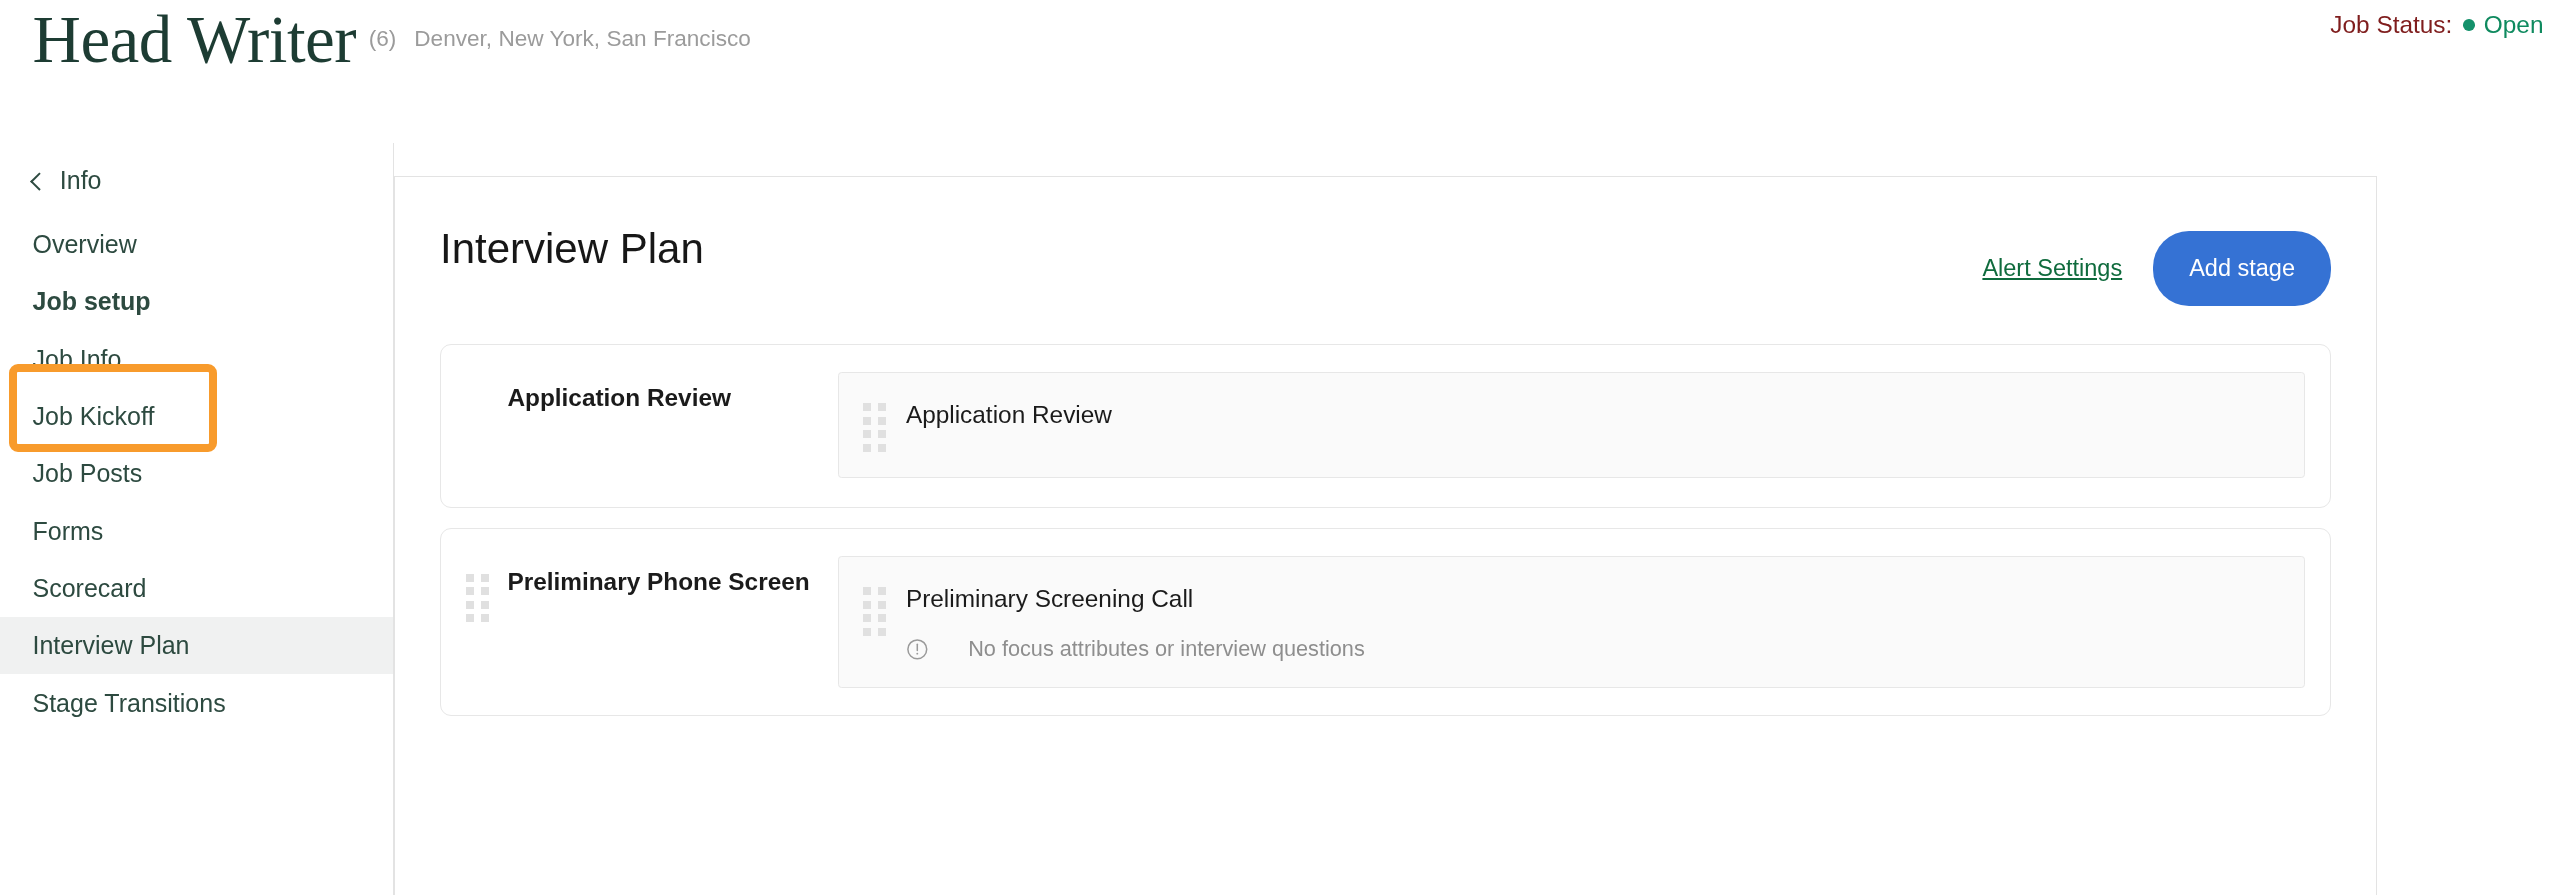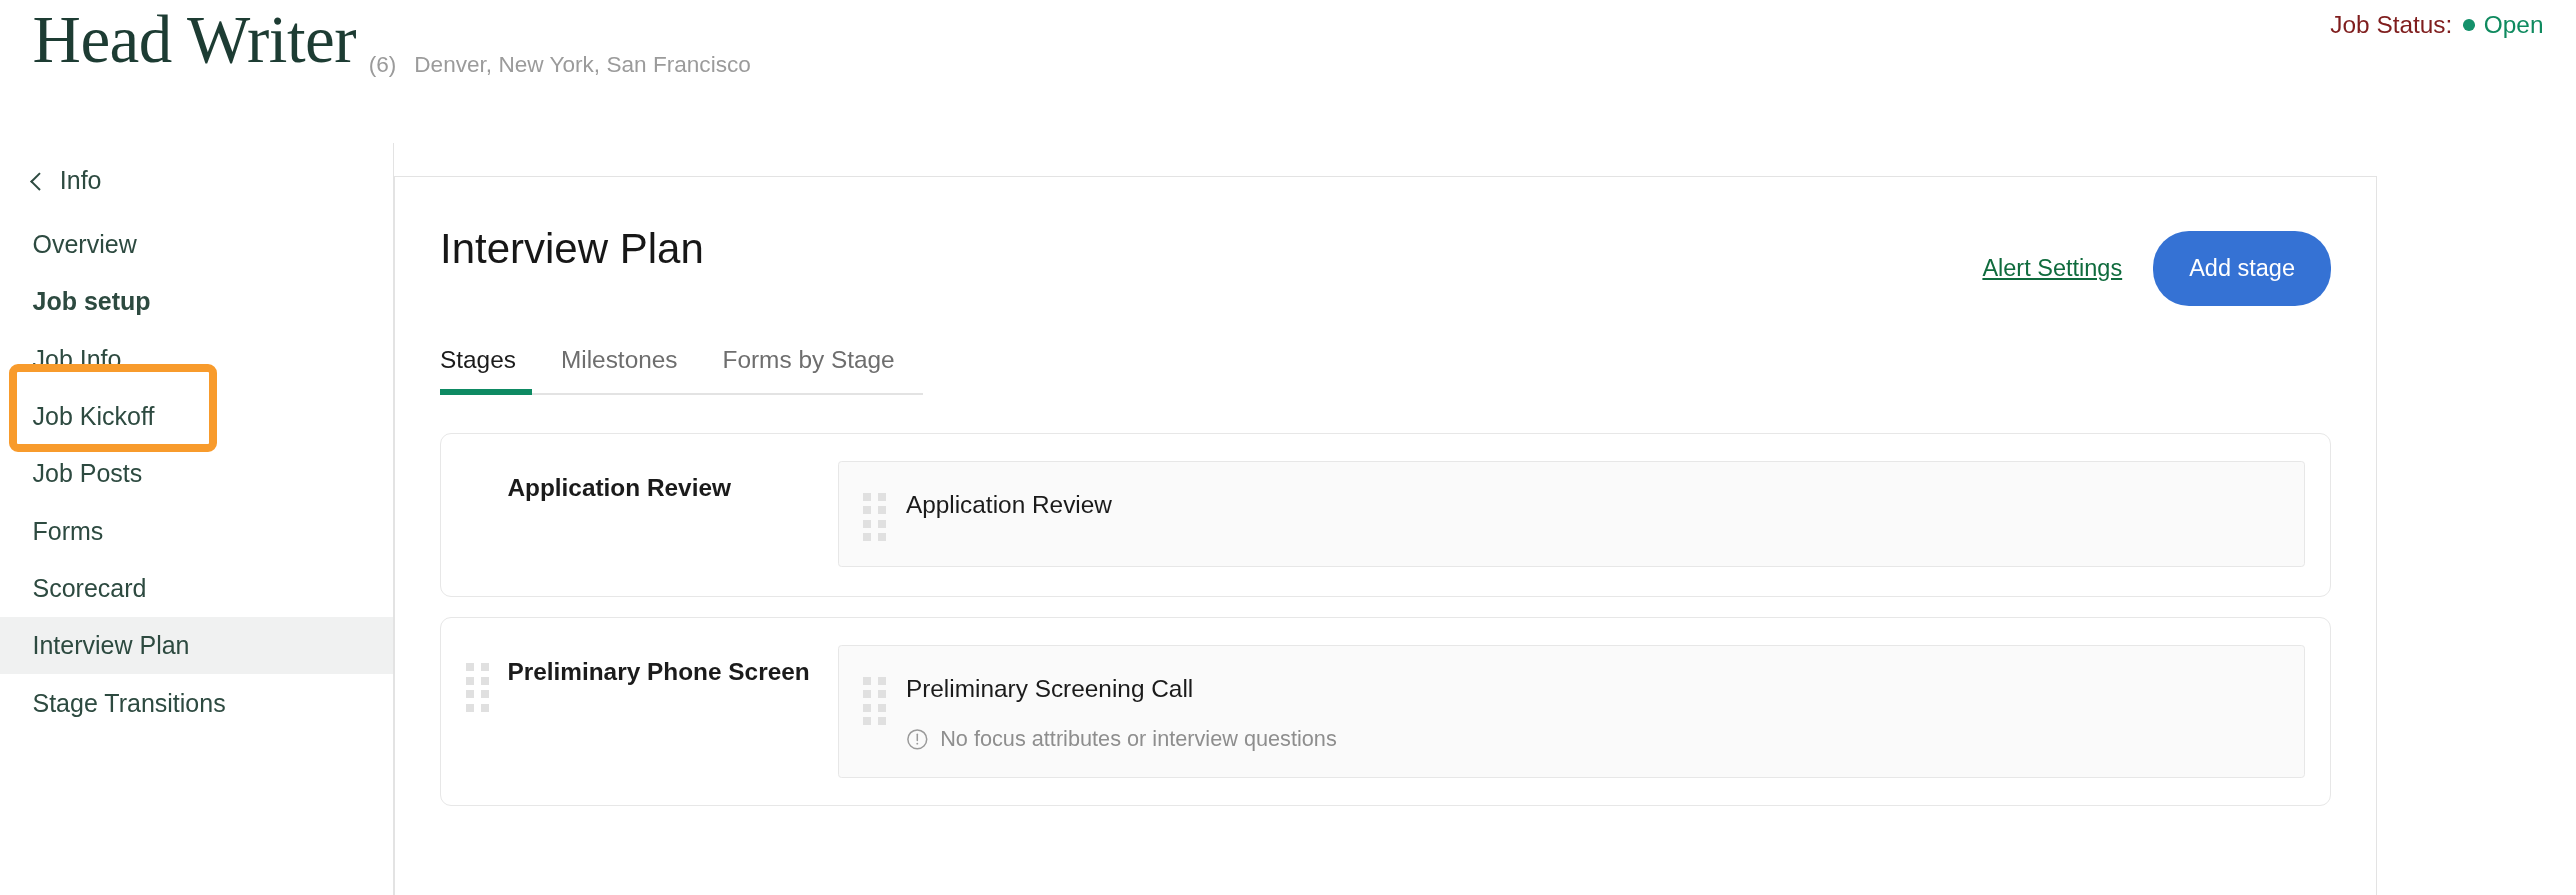--- a/index.html
+++ b/index.html
@@ -16,21 +16,21 @@
   .page-header {
     position: relative;
     height: 143px;
     padding: 0;
   }
   .job-title-block {
     position: absolute;
     left: 32.5px;
     top: 0;
     display: flex;
-    align-items: flex-end;
+    align-items: center;
   }
   .job-title {
     font-family: "Liberation Serif", serif;
     font-size: 67px;
     font-weight: 400;
     color: #1d3c33;
     letter-spacing: -0.5px;
     line-height: 78px;
   }
   .job-count {
@@ -242,20 +242,21 @@
     font-size: 24.4px;
     color: #1b1b1b;
     line-height: 31px;
   }
   .interview-warning {
     display: flex;
     align-items: center;
     margin-top: 21.7px;
     font-size: 21.7px;
     color: #8e8e8e;
+    gap: 28px;
   }
   .warn-icon {
     width: 22.6px; height: 22.6px;
     margin-right: 11.7px;
     flex: 0 0 22.6px;
   }
 
   
   .drag-handle {
     display: grid;
@@ -338,33 +339,20 @@
     <div class="content-card">
 
       <div class="content-header">
         <div class="content-title">Interview Plan</div>
         <div class="header-actions">
           <a class="alert-settings">Alert Settings</a>
           <button class="add-stage-btn">Add stage</button>
         </div>
       </div>
 
-      <div class="tabs">
-        <div class="tab active">
-          <span>Stages</span>
-        </div>
-        <div class="tab">
-          <span>Milestones</span>
-        </div>
-        <div class="tab">
-          <span>Forms by Stage</span>
-        </div>
-        <div class="tabs-underline"></div>
-        <div class="tabs-active-underline"></div>
-      </div>
 
       <div class="stage-list">
 
         <div class="stage-card">
           <div class="stage-left">
             <div class="drag-handle on-stage spacer">
               <span></span>
                 <span></span>
                 <span></span>
                 <span></span>

